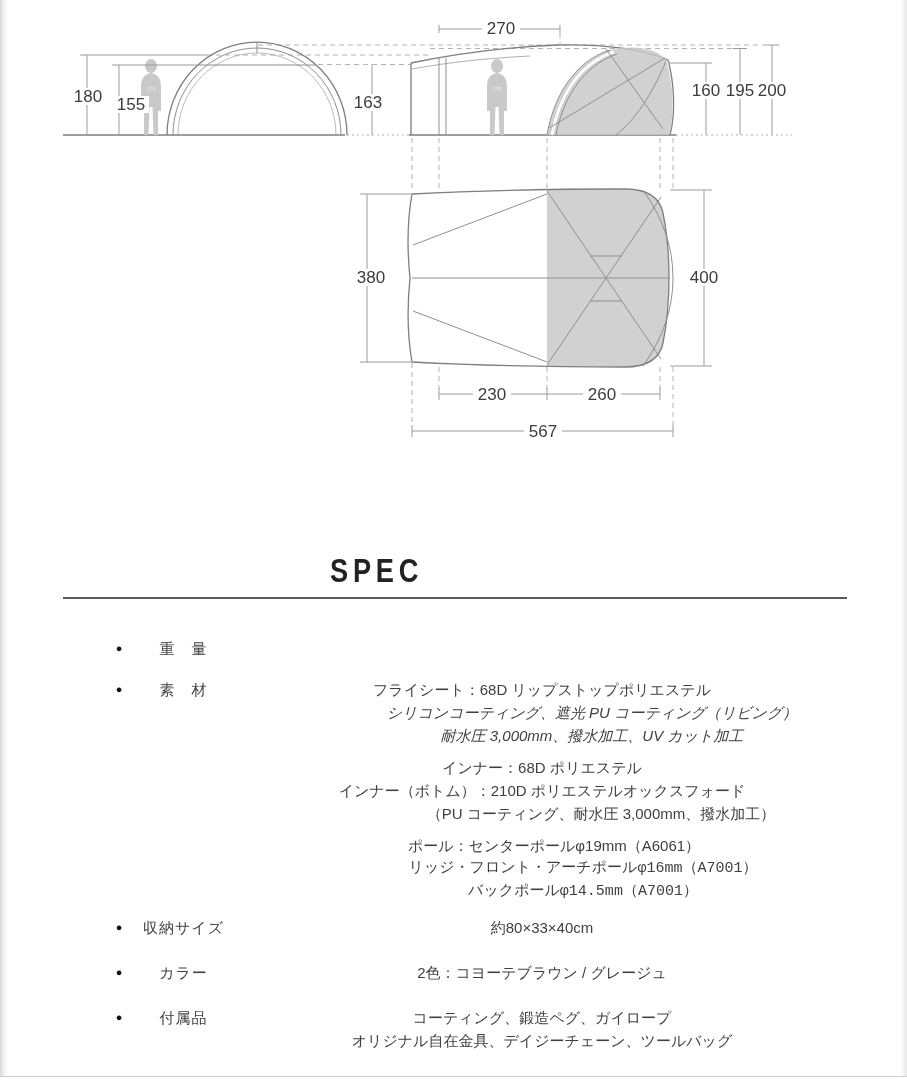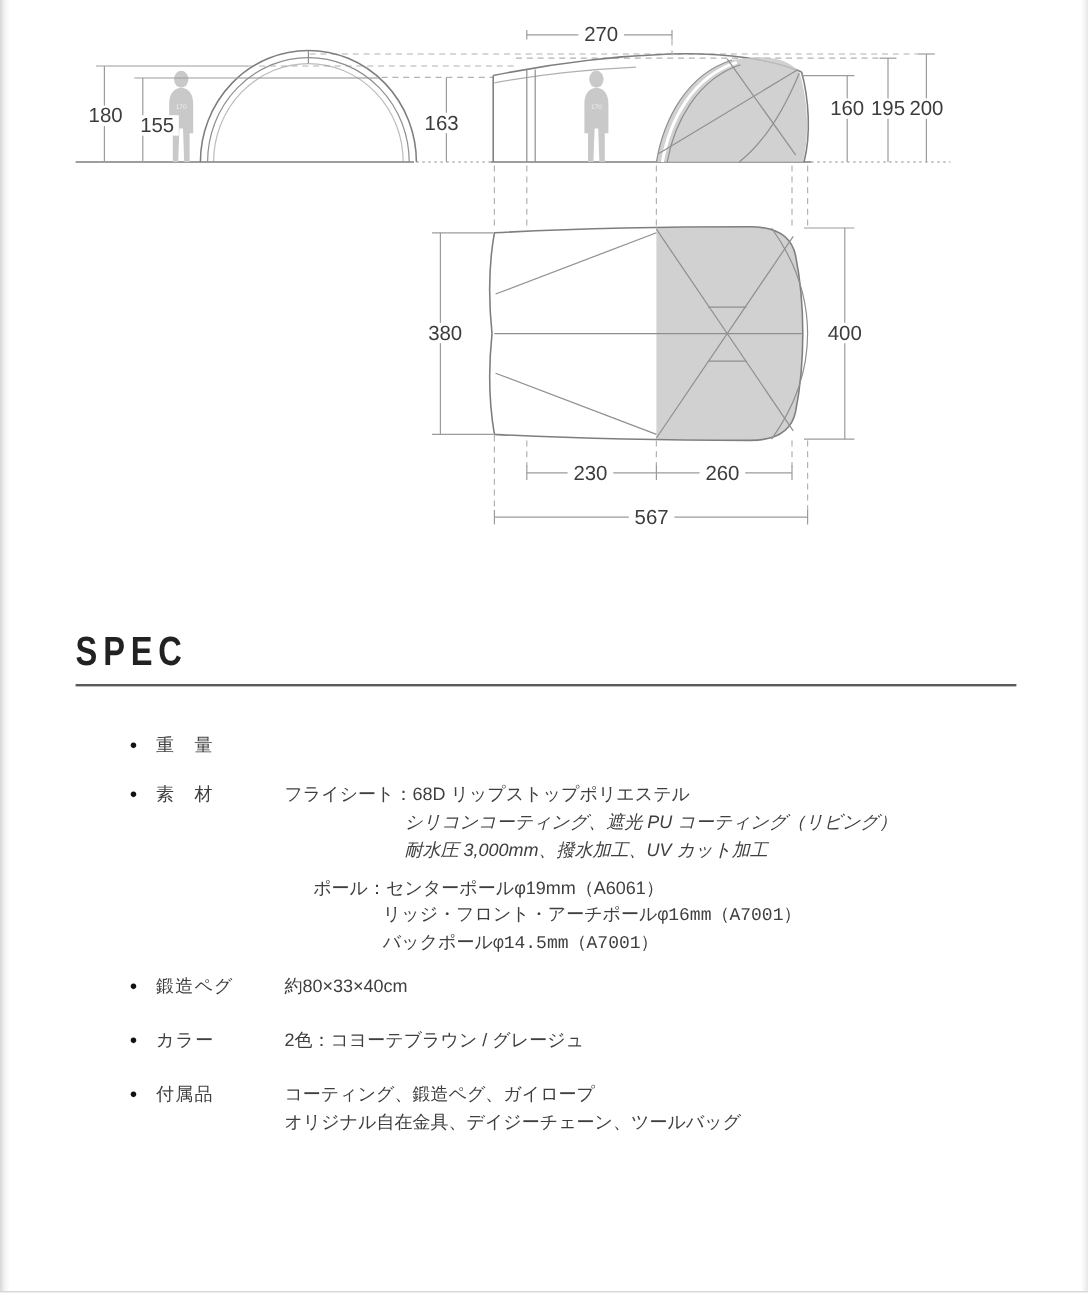--- a/index.html
+++ b/index.html
@@ -20,21 +20,21 @@
   svg .dim{stroke:#9b9b9b;stroke-width:1;fill:none;}
   svg .dash{stroke:#b2b2b2;stroke-width:1;fill:none;stroke-dasharray:5 4;}
   svg .dots{stroke:#b2b2b2;stroke-width:1.2;fill:none;stroke-dasharray:2 3;}
   svg .dimtext{font-family:"Liberation Sans",sans-serif;font-size:17px;fill:#3c3c3c;
     text-anchor:middle;}
   svg .labelbg{fill:#ffffff;}
   svg .person{fill:#c9c9c9;}
   svg .chest{font-size:5.5px;fill:#eeeeee;text-anchor:middle;font-family:"Liberation Sans",sans-serif;}
   svg .grayfill{fill:#c7c7c7;fill-opacity:.82;}
 
-  .spec{position:absolute;left:63px;top:524px;width:784px;}
+  .spec{position:absolute;left:63px;top:551px;width:784px;text-align:center;}
   .spec h2{margin:0 0 8px 0;font-size:34px;line-height:38px;font-weight:bold;color:#222;
     letter-spacing:6px;transform:scaleX(.8);transform-origin:left center;}
   .rule{border:0;border-top:2px solid #5a5a5a;margin:0 0 38px 0;}
 
   .spec-row{display:flex;align-items:flex-start;padding-left:45px;font-size:15px;line-height:23px;color:#3f3f3f;}
   .bullet{flex:0 0 22px;font-size:11px;line-height:23px;color:#111;}
   .spec-label{flex:0 0 107px;letter-spacing:1px;}
   .spec-value{flex:1;}
   .mb-weight{margin-bottom:18px;}
   .mb-material{margin-bottom:13px;}
@@ -227,30 +227,35 @@
     <div class="spec-row mb-material">
       <span class="bullet">●</span>
       <span class="spec-label">素　材</span>
       <div class="spec-value">
         <div class="group">
           <div>フライシート：68D リップストップポリエステル</div>
           <div class="ind-a">シリコンコーティング、遮光 PU コーティング（リビング）</div>
           <div class="ind-a">耐水圧 3,000mm、撥水加工、UV カット加工</div>
         </div>
         <div class="group">
+          <div>インナー：68D ポリエステル</div>
+          <div>インナー（ボトム）：210D ポリエステルオックスフォード</div>
+          <div class="ind-b">（PU コーティング、耐水圧 3,000mm、撥水加工）</div>
+        </div>
+        <div class="group">
           <div>ポール：センターポールφ19mm（A6061）</div>
           <div class="ind-c">リッジ・フロント・アーチポールφ16mm（A7001）</div>
           <div class="ind-c">バックポールφ14.5mm（A7001）</div>
         </div>
       </div>
     </div>
 
     <div class="spec-row mb-row">
       <span class="bullet">●</span>
-      <span class="spec-label">鍛造ペグ</span>
+      <span class="spec-label">収納サイズ</span>
       <div class="spec-value">約80×33×40cm</div>
     </div>
 
     <div class="spec-row mb-row">
       <span class="bullet">●</span>
       <span class="spec-label">カラー</span>
       <div class="spec-value">2色：コヨーテブラウン / グレージュ</div>
     </div>
 
     <div class="spec-row">

